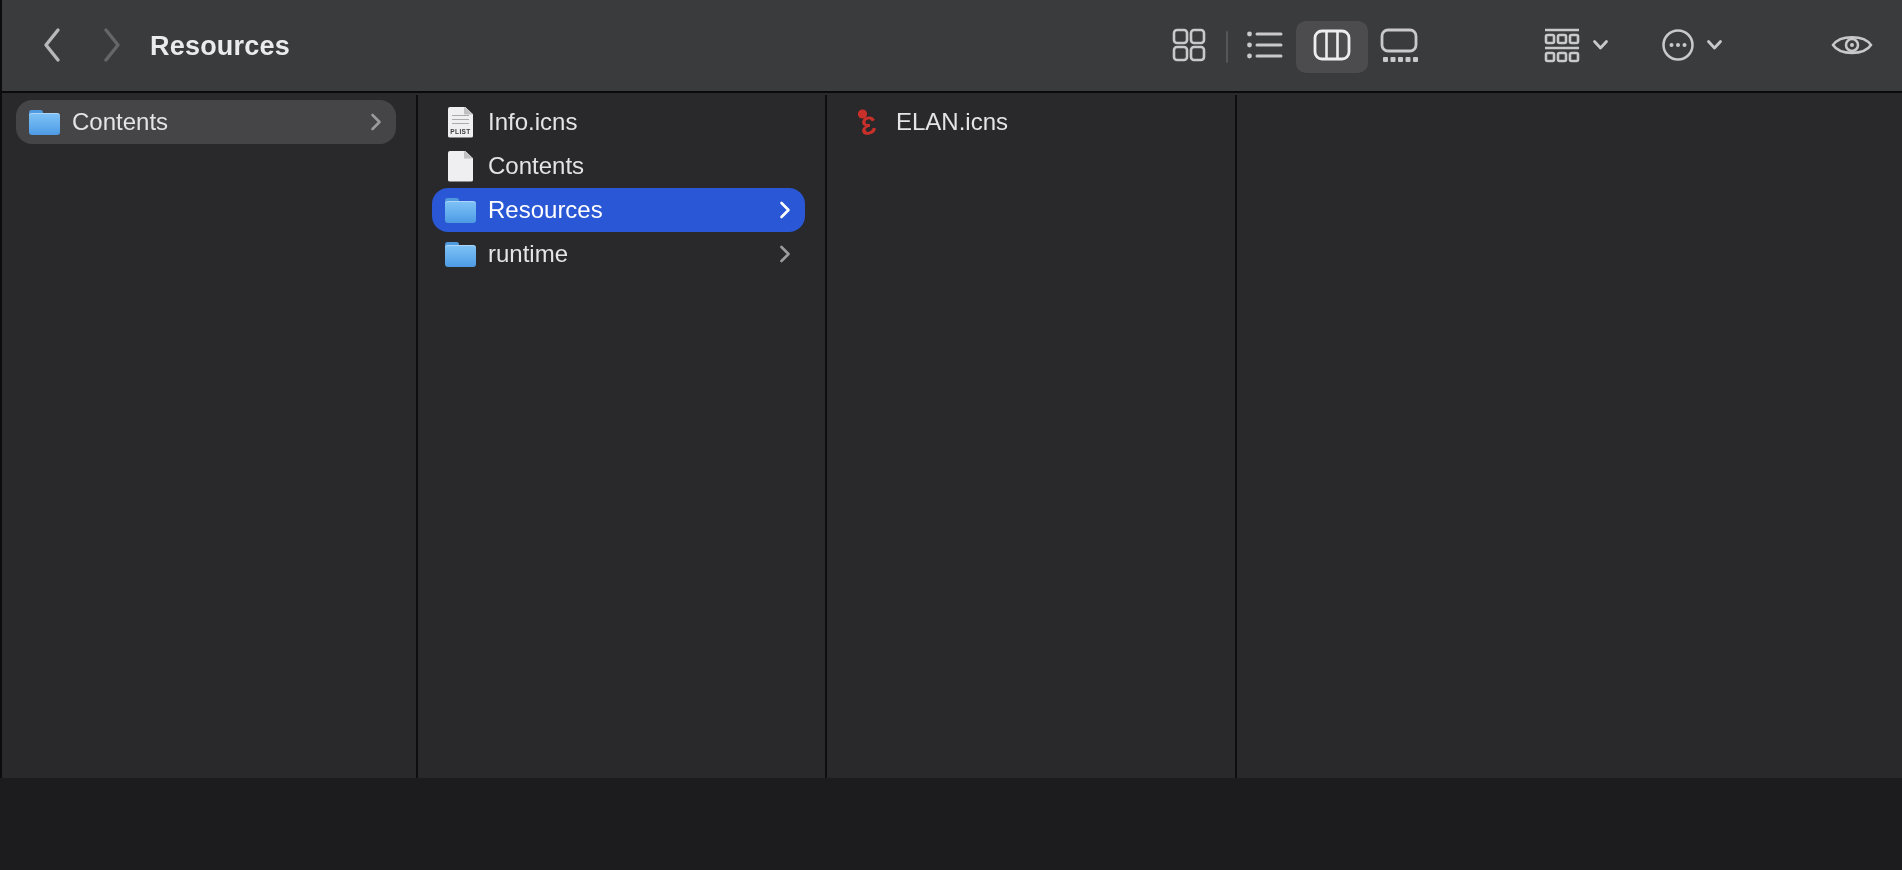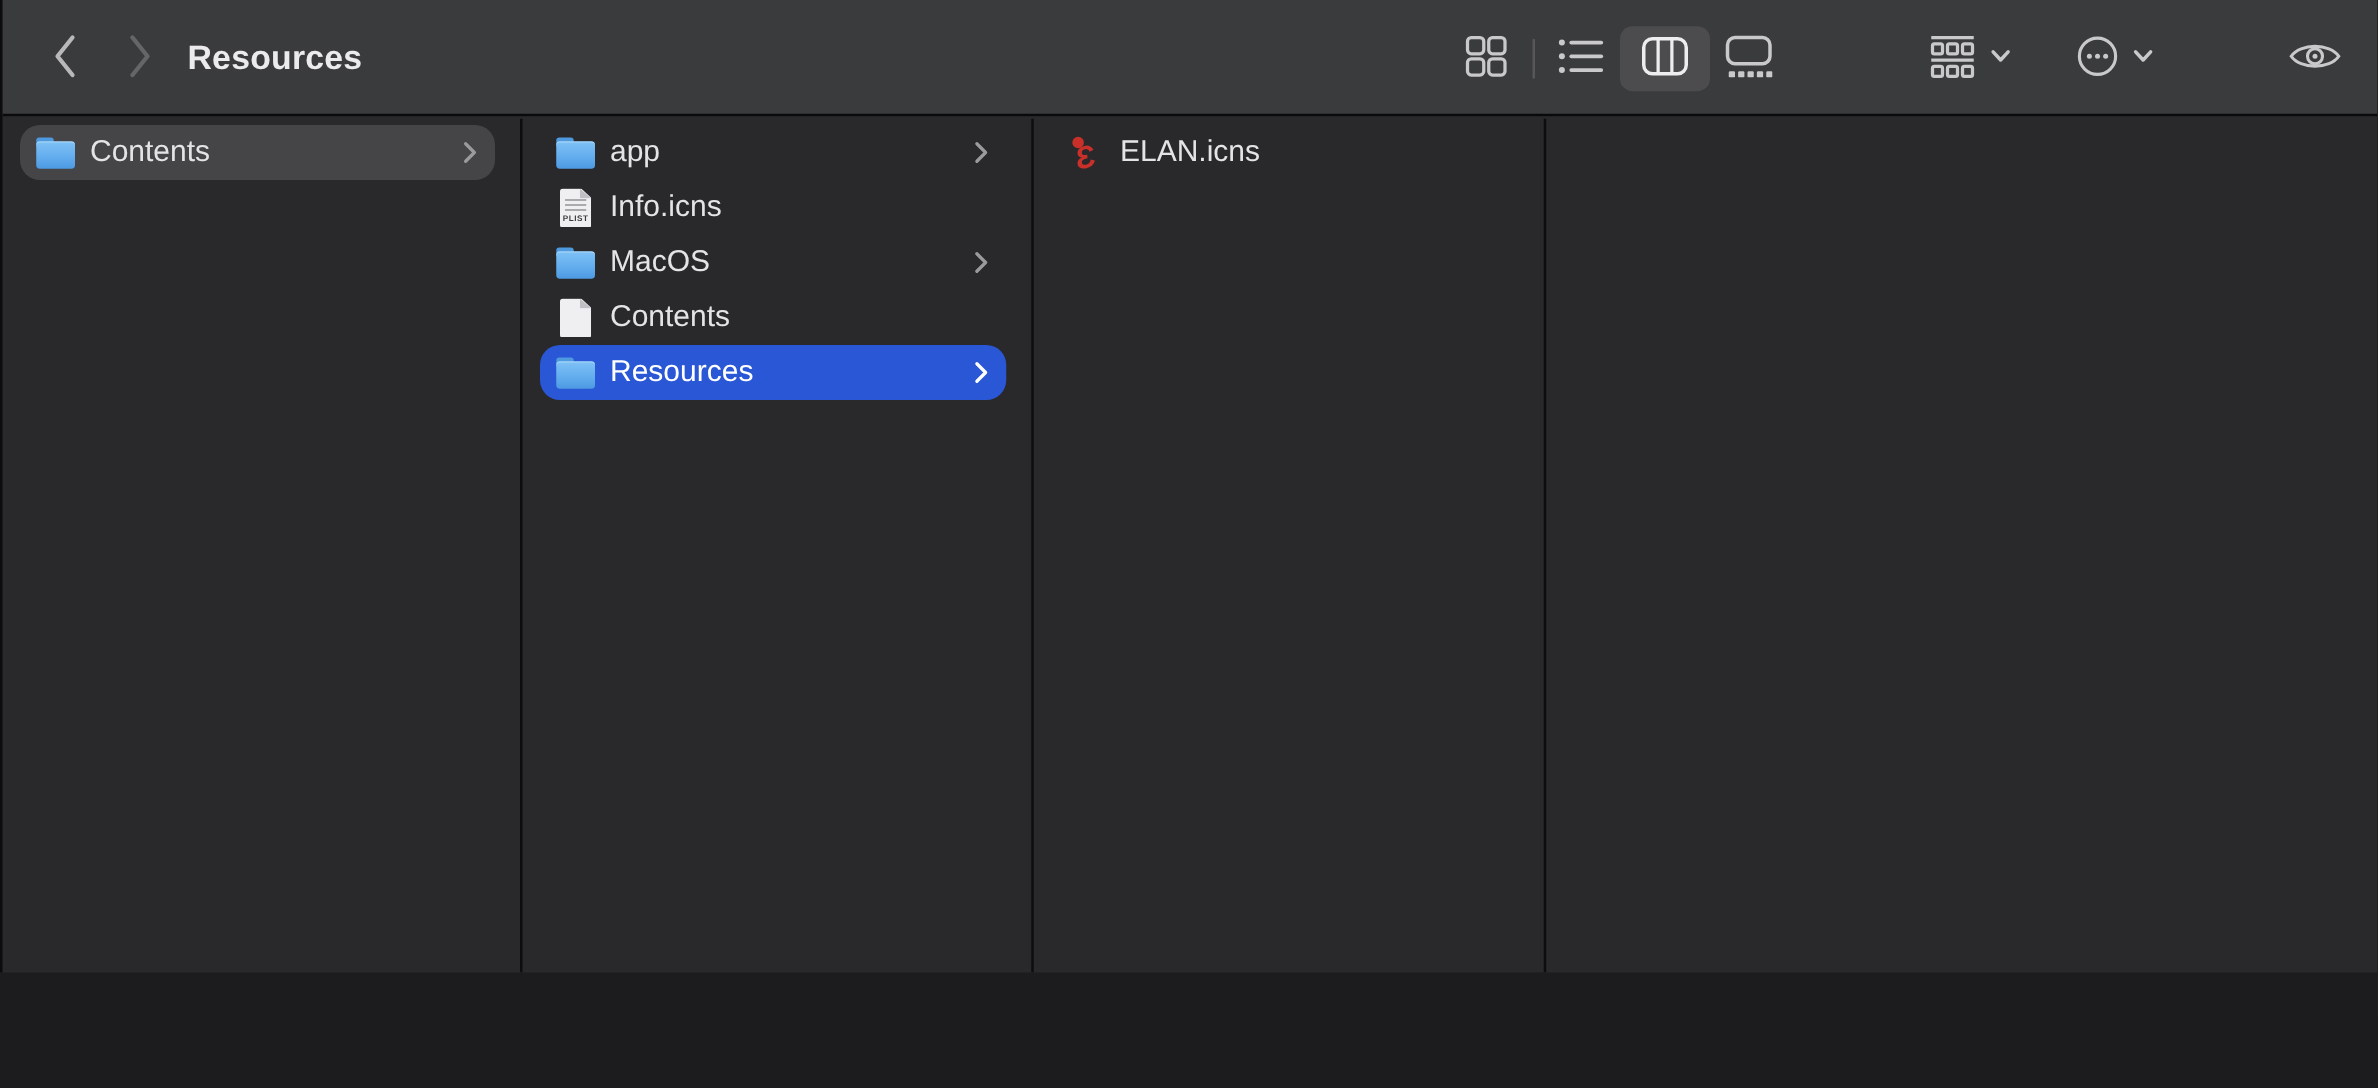--- a/index.html
+++ b/index.html
@@ -192,57 +192,48 @@
           <span class="label">Contents</span>
           <span class="chev">
             <svg width="12" height="19" viewBox="0 0 12 19">
               <polyline points="2.5,2.5 9.5,9.5 2.5,16.5" fill="none" stroke="#9b9b9e" stroke-width="2.6" stroke-linecap="round" stroke-linejoin="round"></polyline>
             </svg>
           </span>
         </div>
       </div>
       <div class="column" style="left: 416px; width: 407px;">
         <div class="row">
-          <span class="icon-folder"></span>
-          <span class="label">app</span>
-          <span class="chev">
-            <svg width="12" height="19" viewBox="0 0 12 19">
-              <polyline points="2.5,2.5 9.5,9.5 2.5,16.5" fill="none" stroke="#9b9b9e" stroke-width="2.6" stroke-linecap="round" stroke-linejoin="round"></polyline>
-            </svg>
-          </span>
-        </div>
-        <div class="row">
           <span class="icon-doc">
             <span class="plist-lines"></span>
             <span class="plist-badge">PLIST</span>
           </span>
           <span class="label">Info.icns</span>
-        </div>
-        <div class="row">
-          <span class="icon-folder"></span>
-          <span class="label">MacOS</span>
-          <span class="chev">
-            <svg width="12" height="19" viewBox="0 0 12 19">
-              <polyline points="2.5,2.5 9.5,9.5 2.5,16.5" fill="none" stroke="#9b9b9e" stroke-width="2.6" stroke-linecap="round" stroke-linejoin="round"></polyline>
-            </svg>
-          </span>
         </div>
         <div class="row">
           <span class="icon-doc"></span>
           <span class="label">Contents</span>
         </div>
         <div class="row sel-active">
           <span class="icon-folder"></span>
           <span class="label">Resources</span>
           <span class="chev">
             <svg width="12" height="19" viewBox="0 0 12 19">
               <polyline points="2.5,2.5 9.5,9.5 2.5,16.5" fill="none" stroke="#ffffff" stroke-width="2.6" stroke-linecap="round" stroke-linejoin="round"></polyline>
             </svg>
           </span>
         </div>
+        <div class="row">
+          <span class="icon-folder"></span>
+          <span class="label">runtime</span>
+          <span class="chev">
+            <svg width="12" height="19" viewBox="0 0 12 19">
+              <polyline points="2.5,2.5 9.5,9.5 2.5,16.5" fill="none" stroke="#9b9b9e" stroke-width="2.6" stroke-linecap="round" stroke-linejoin="round"></polyline>
+            </svg>
+          </span>
+        </div>
       </div>
       <div class="column" style="left: 825px; width: 408px;">
         <div class="row">
           <span class="icon-elan">
             <svg width="30" height="30" viewBox="0 0 30 30">
       <circle cx="8.5" cy="7" r="4.6" fill="#c9302a"></circle>
       <text x="6" y="27" font-size="25" font-weight="bold" font-style="italic" fill="#c9302a" transform="rotate(-14 15 18)">Ɛ</text>
             </svg>
           </span>
           <span class="label">ELAN.icns</span>

